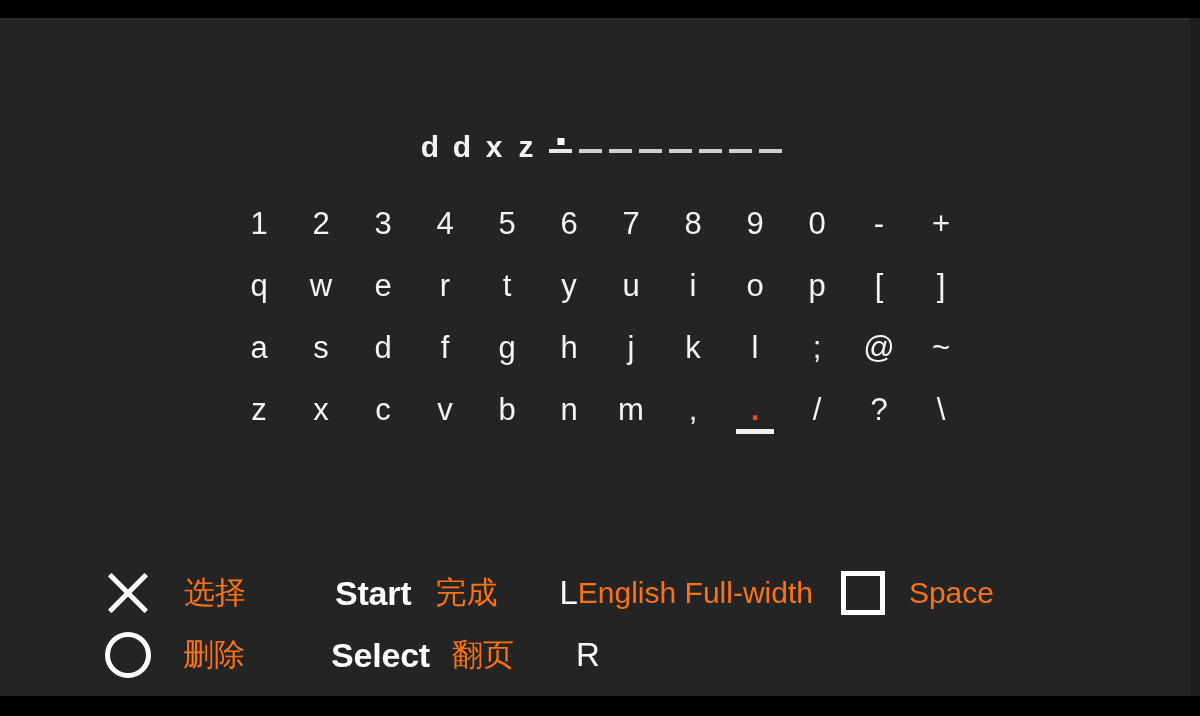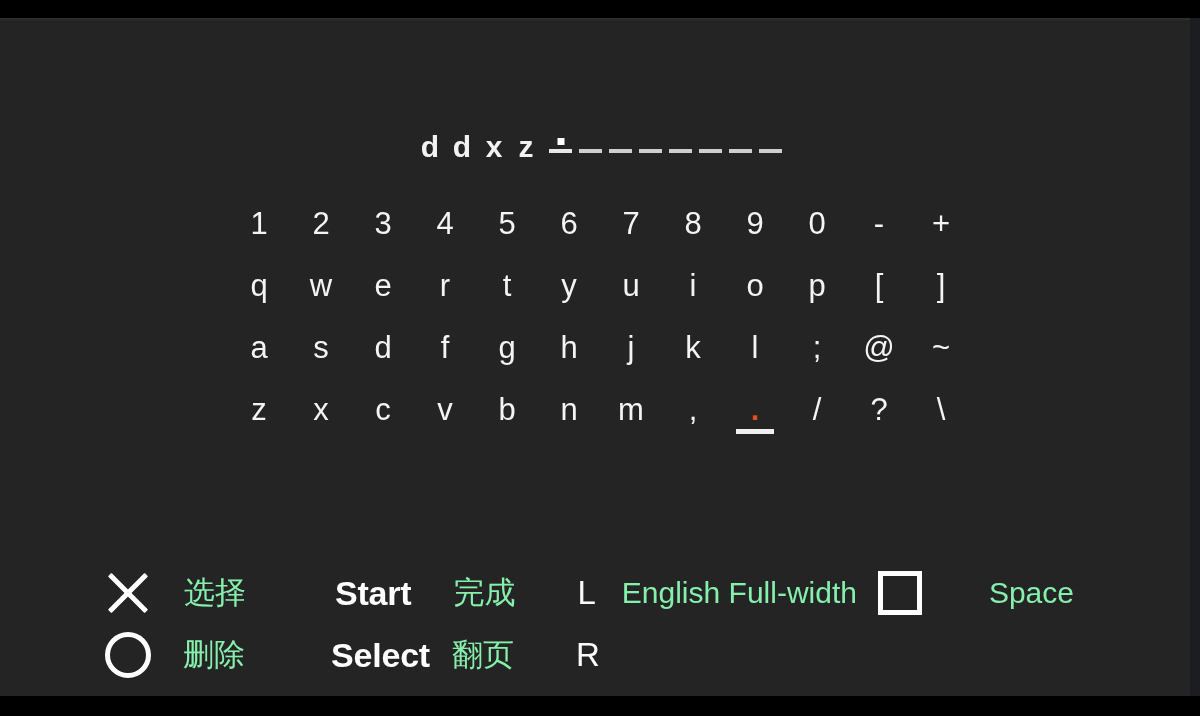--- a/index.html
+++ b/index.html
@@ -146,21 +146,21 @@
     border:5px solid #fff;
   }
 
   .lg-btn-text {
     color:#fdfdfd;
     font-size:34px; font-weight:700;
     letter-spacing:-0.2px;
     white-space:nowrap;
   }
   .lg-label {
-    color:#86efac;
+    color:#f97316;
     font-size:30px; font-weight:500;
     white-space:nowrap;
   }
   .lg-label.cjk { font-size:31px; font-weight:500; }
   .lg-key {
     color:#fafafa;
     font-size:33px; font-weight:500;
     white-space:nowrap;
   }
 </style>
@@ -287,29 +287,29 @@
       <div class="lg-item">
         <span class="glyph glyph-cross">
           <i class="a"></i>
             <i class="b"></i>
         </span>
         <span class="lg-label cjk" style="margin-left:32px;">选择</span>
       </div>
 
       <div class="lg-item" style="margin-left:89px;text-align:right;">
         <span class="lg-btn-text">Start</span>
-        <span class="lg-label cjk" style="margin-left:42px;">完成</span>
+        <span class="lg-label cjk" style="margin-left:24px;">完成</span>
       </div>
 
       <div class="lg-item" style="margin-left:62px;">
         <span class="lg-key">L</span>
-        <span class="lg-label" style="margin-left:26px;">English Full-width</span>
-      </div>
-
-      <div class="lg-item" style="margin-left:21px;gap:43px;">
+        <span class="lg-label" style="">English Full-width</span>
+      </div>
+
+      <div class="lg-item" style="margin-left:28px;">
         <span class="glyph glyph-square"></span>
         <span class="lg-label" style="margin-left:24px;">Space</span>
       </div>
     </div>
 
     <div class="legend-row r2">
       <div class="lg-gap" style="width:105px;"></div>
 
       <div class="lg-item">
         <span class="glyph glyph-circle"></span>

